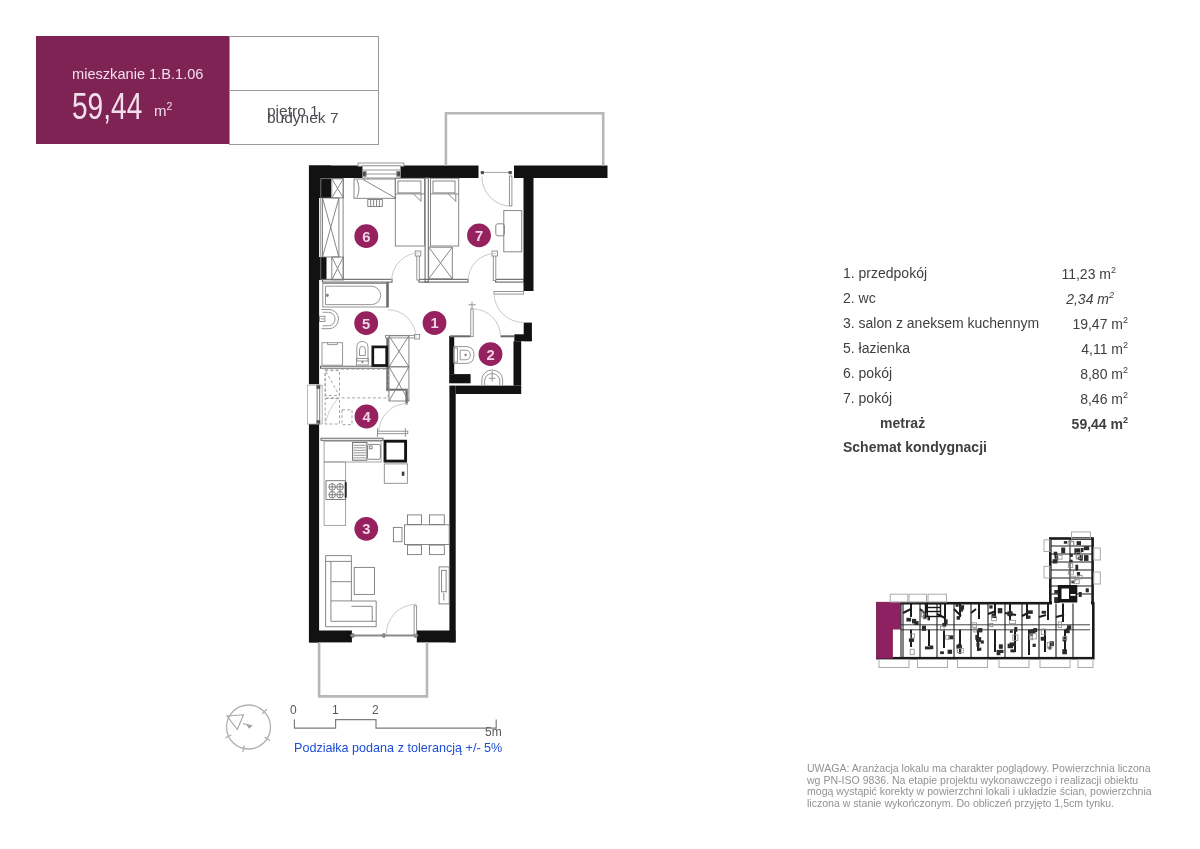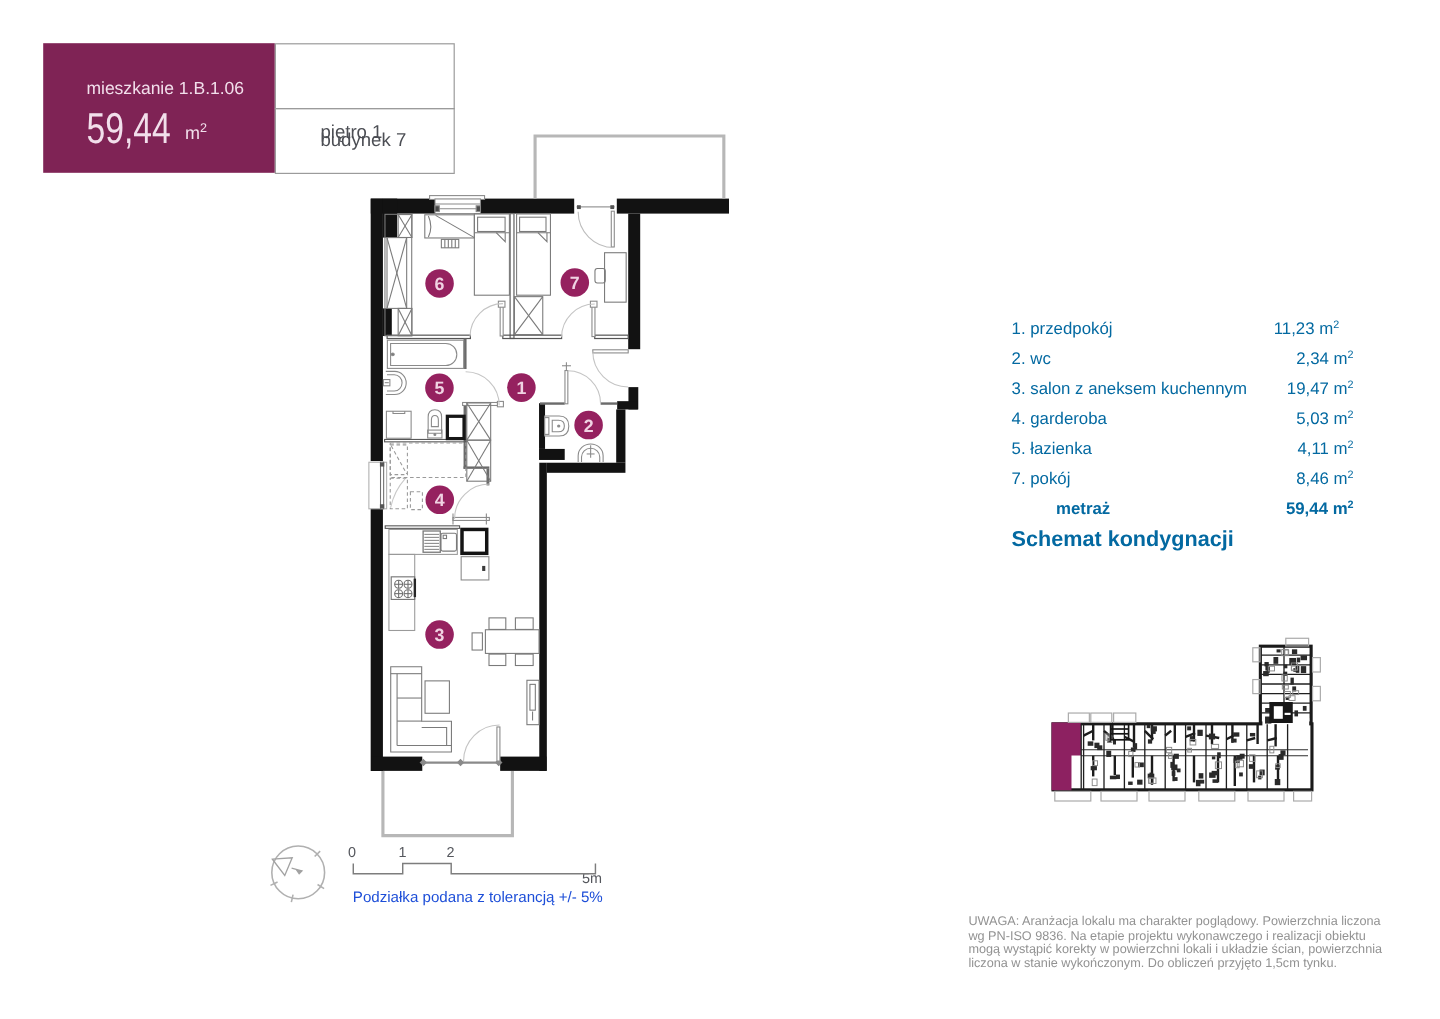--- a/index.html
+++ b/index.html
@@ -17,29 +17,29 @@
 <div class="abs" style="left:72px;top:86px;font-size:36px;color:#f2dfeb;"><span style="display:inline-block;transform:scaleX(0.78);transform-origin:0 0;">59,44</span><span style="display:inline-block;font-size:15px;transform:translate(-8px,-3px);">m<sup style="font-size:10.5px;">2</sup></span></div>
 
 <div class="abs" style="left:229px;top:36px;width:148px;height:53px;border:1px solid #9b9b9b;"></div>
 
 <div class="abs" style="left:267px;top:55px;font-size:15.5px;color:#4c4e54;margin-top:47px;">piętro 1</div>
 
 <div class="abs" style="left:229px;top:90px;width:148px;height:53px;border:1px solid #9b9b9b;"></div>
 
 <div class="abs" style="left:267px;top:109px;font-size:15.5px;color:#4c4e54;">budynek 7</div>
 
-<div class="abs" style="left:843px;top:265px;width:285px;font-size:14px;color:#0369a1;">
+<div class="abs" style="left:843px;top:265px;width:285px;font-size:14px;color:#404040;">
   <div style="position:relative;height:25px;">1. przedpokój<span style="position:absolute;right:12px;">11,23 m<sup style="font-size:9px;">2</sup></span></div>
-  <div style="position:relative;height:25px;">2. wc<span style="position:absolute;right:0;">2,34 m<sup style="font-size:9px;">2</sup></span></div>
+  <div style="position:relative;height:25px;">2. wc<span style="position:absolute;right:14px;font-style:italic;">2,34 m<sup style="font-size:9px;">2</sup></span></div>
   <div style="position:relative;height:25px;">3. salon z aneksem kuchennym<span style="position:absolute;right:0;">19,47 m<sup style="font-size:9px;">2</sup></span></div>
-  <div style="position:relative;height:25px;">4. garderoba<span style="position:absolute;right:0;">5,03 m<sup style="font-size:9px;">2</sup></span></div>
   <div style="position:relative;height:25px;">5. łazienka<span style="position:absolute;right:0;">4,11 m<sup style="font-size:9px;">2</sup></span></div>
+  <div style="position:relative;height:25px;">6. pokój<span style="position:absolute;right:0;">8,80 m<sup style="font-size:9px;">2</sup></span></div>
   <div style="position:relative;height:25px;">7. pokój<span style="position:absolute;right:0;">8,46 m<sup style="font-size:9px;">2</sup></span></div>
   <div style="position:relative;height:24px;font-weight:bold;margin-left:37px;">metraż<span style="position:absolute;right:0;">59,44 m<sup style="font-size:9px;">2</sup></span></div>
-  <div style="position:relative;height:24px;font-weight:bold;font-size:18px;">Schemat kondygnacji</div>
+  <div style="position:relative;height:24px;font-weight:bold;font-size:14px;">Schemat kondygnacji</div>
 </div>
 
 <div class="abs" style="left:294px;top:741px;font-size:12.6px;color:#1d4ed8;">Podziałka podana z tolerancją +/- 5%</div>
 
 <div class="abs" style="left:290px;top:703px;font-size:12px;color:#55575d;">0</div>
 <div class="abs" style="left:332px;top:703px;font-size:12px;color:#55575d;">1</div>
 <div class="abs" style="left:372px;top:703px;font-size:12px;color:#55575d;">2</div>
 <div class="abs" style="left:485px;top:703px;font-size:12px;color:#55575d;margin-top:22px;">5m</div>
 
 <div class="abs" style="left:807px;top:763px;width:390px;font-size:10.55px;line-height:11.55px;color:#929292;">UWAGA: Aranżacja lokalu ma charakter poglądowy. Powierzchnia liczona<br>wg PN-ISO 9836. Na etapie projektu wykonawczego i realizacji obiektu<br>mogą wystąpić korekty w powierzchni lokali i układzie ścian, powierzchnia<br>liczona w stanie wykończonym. Do obliczeń przyjęto 1,5cm tynku.</div>

